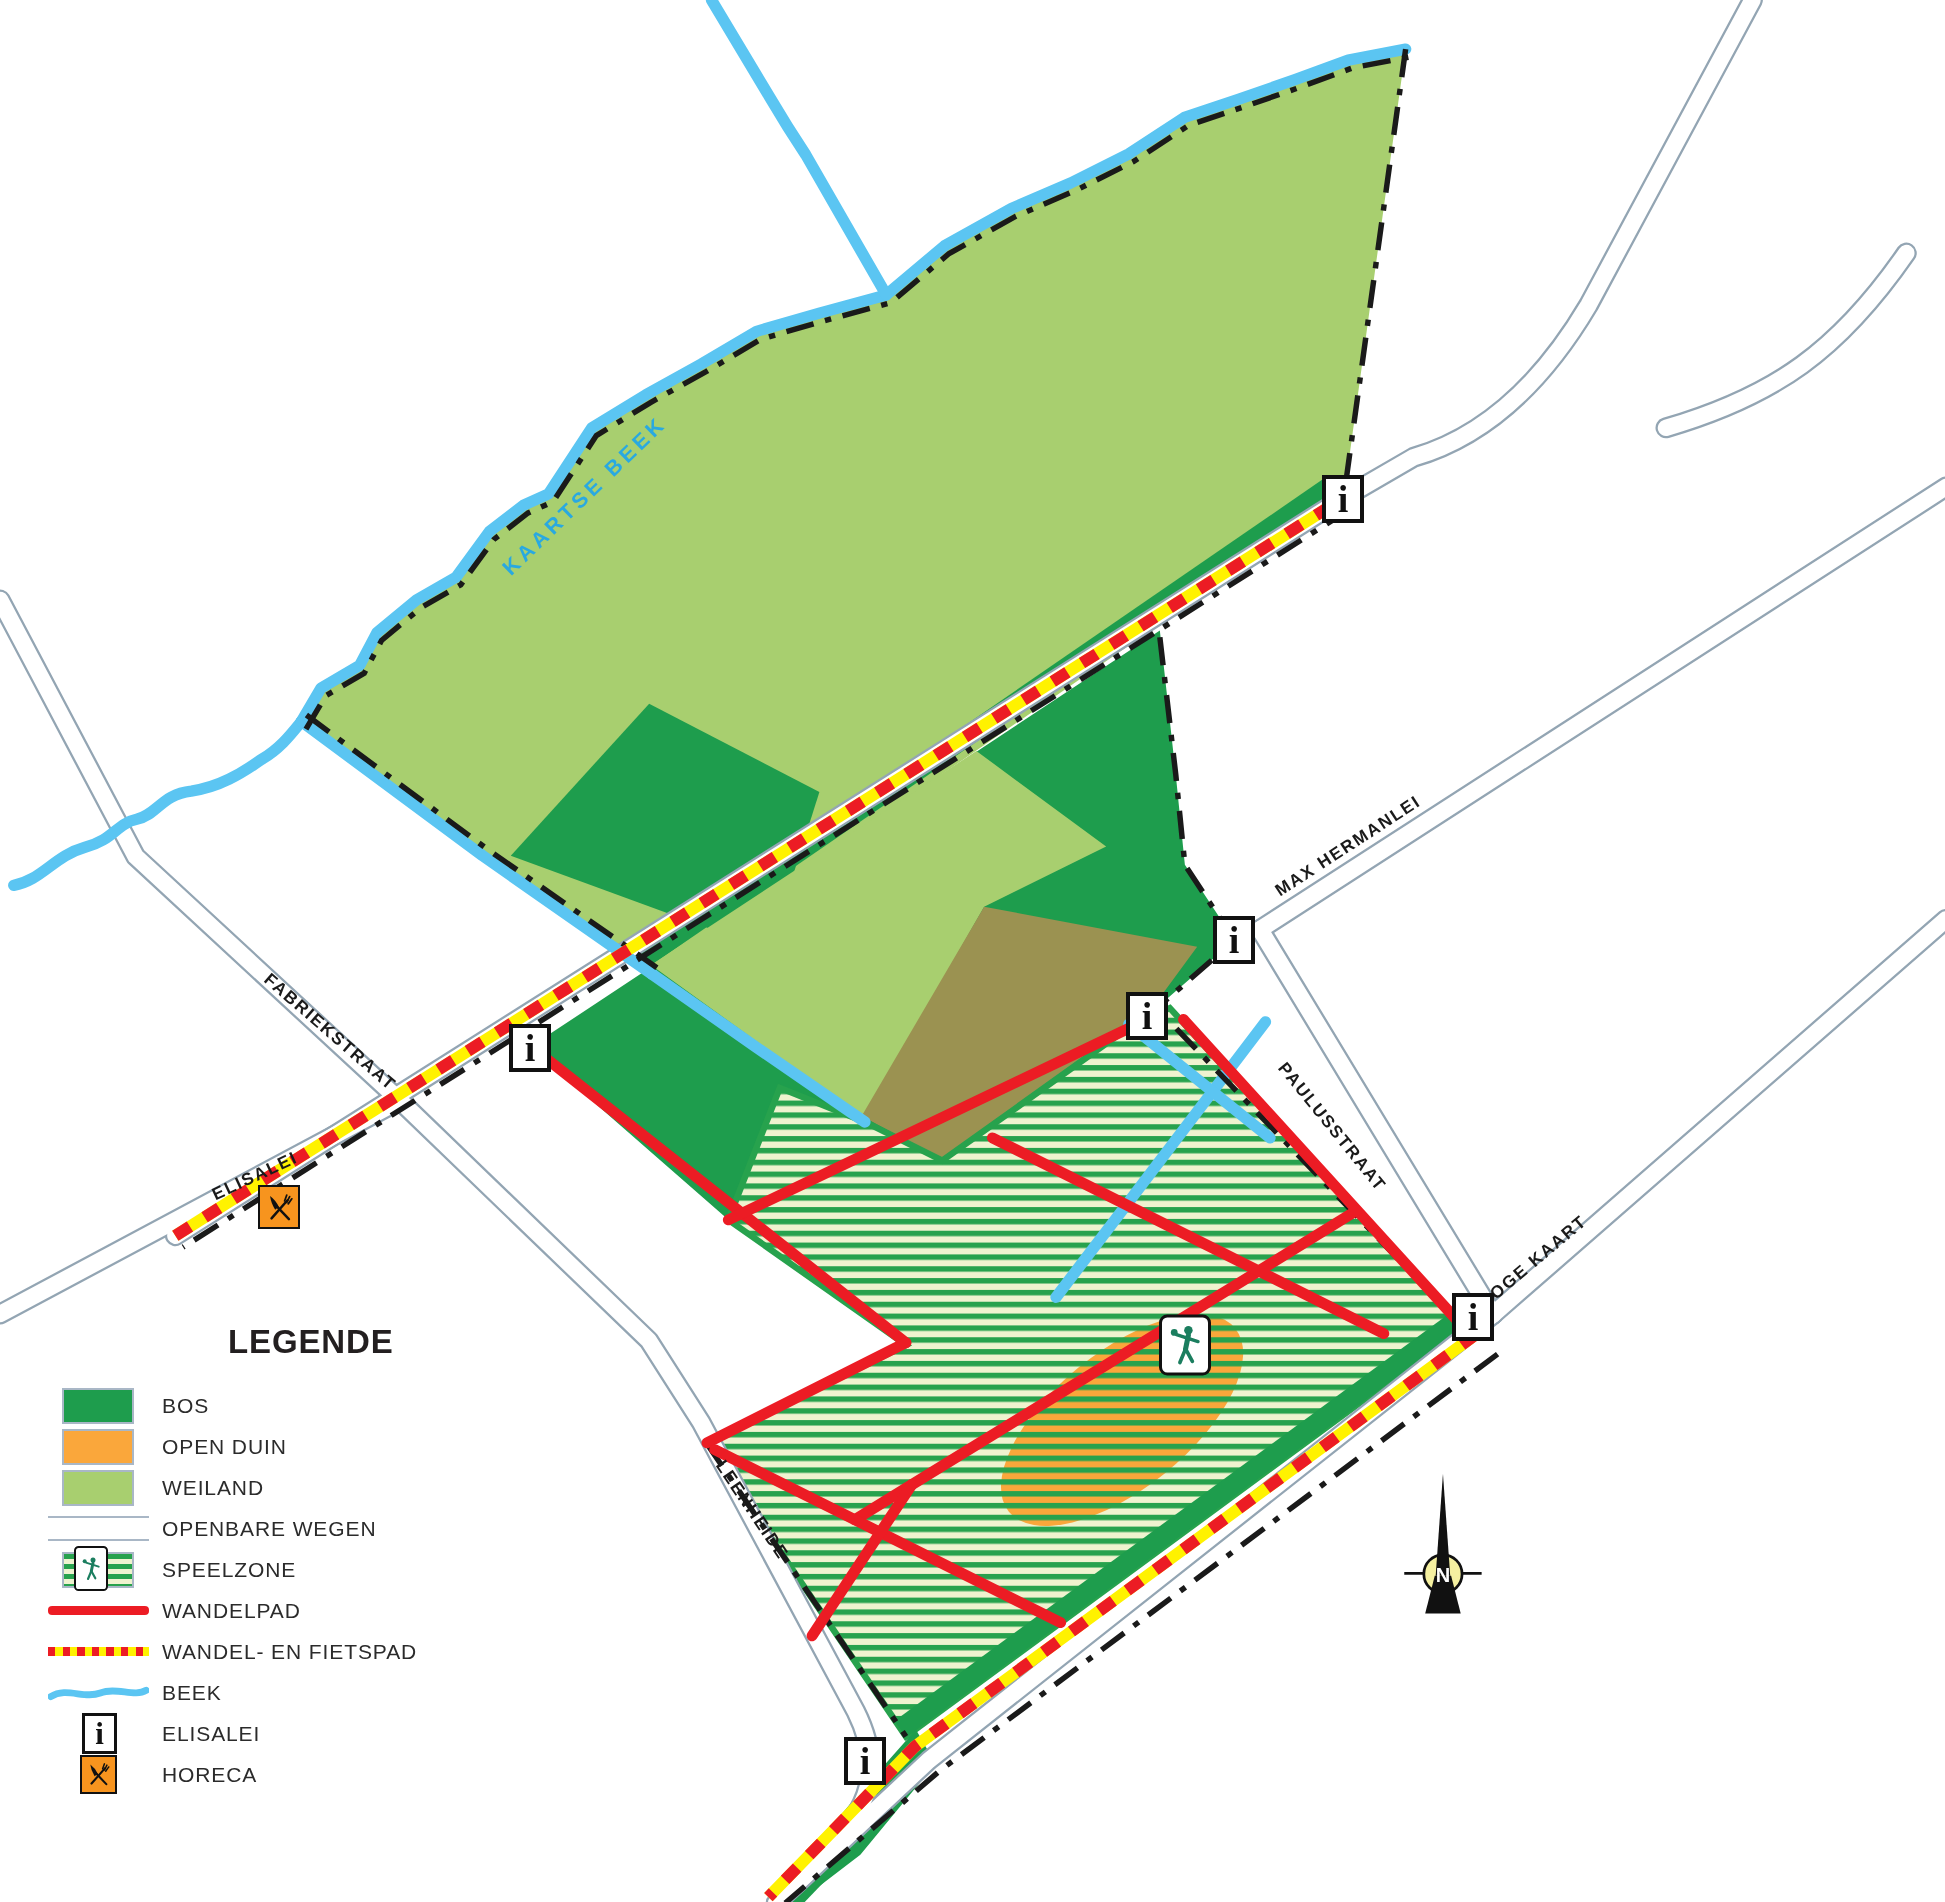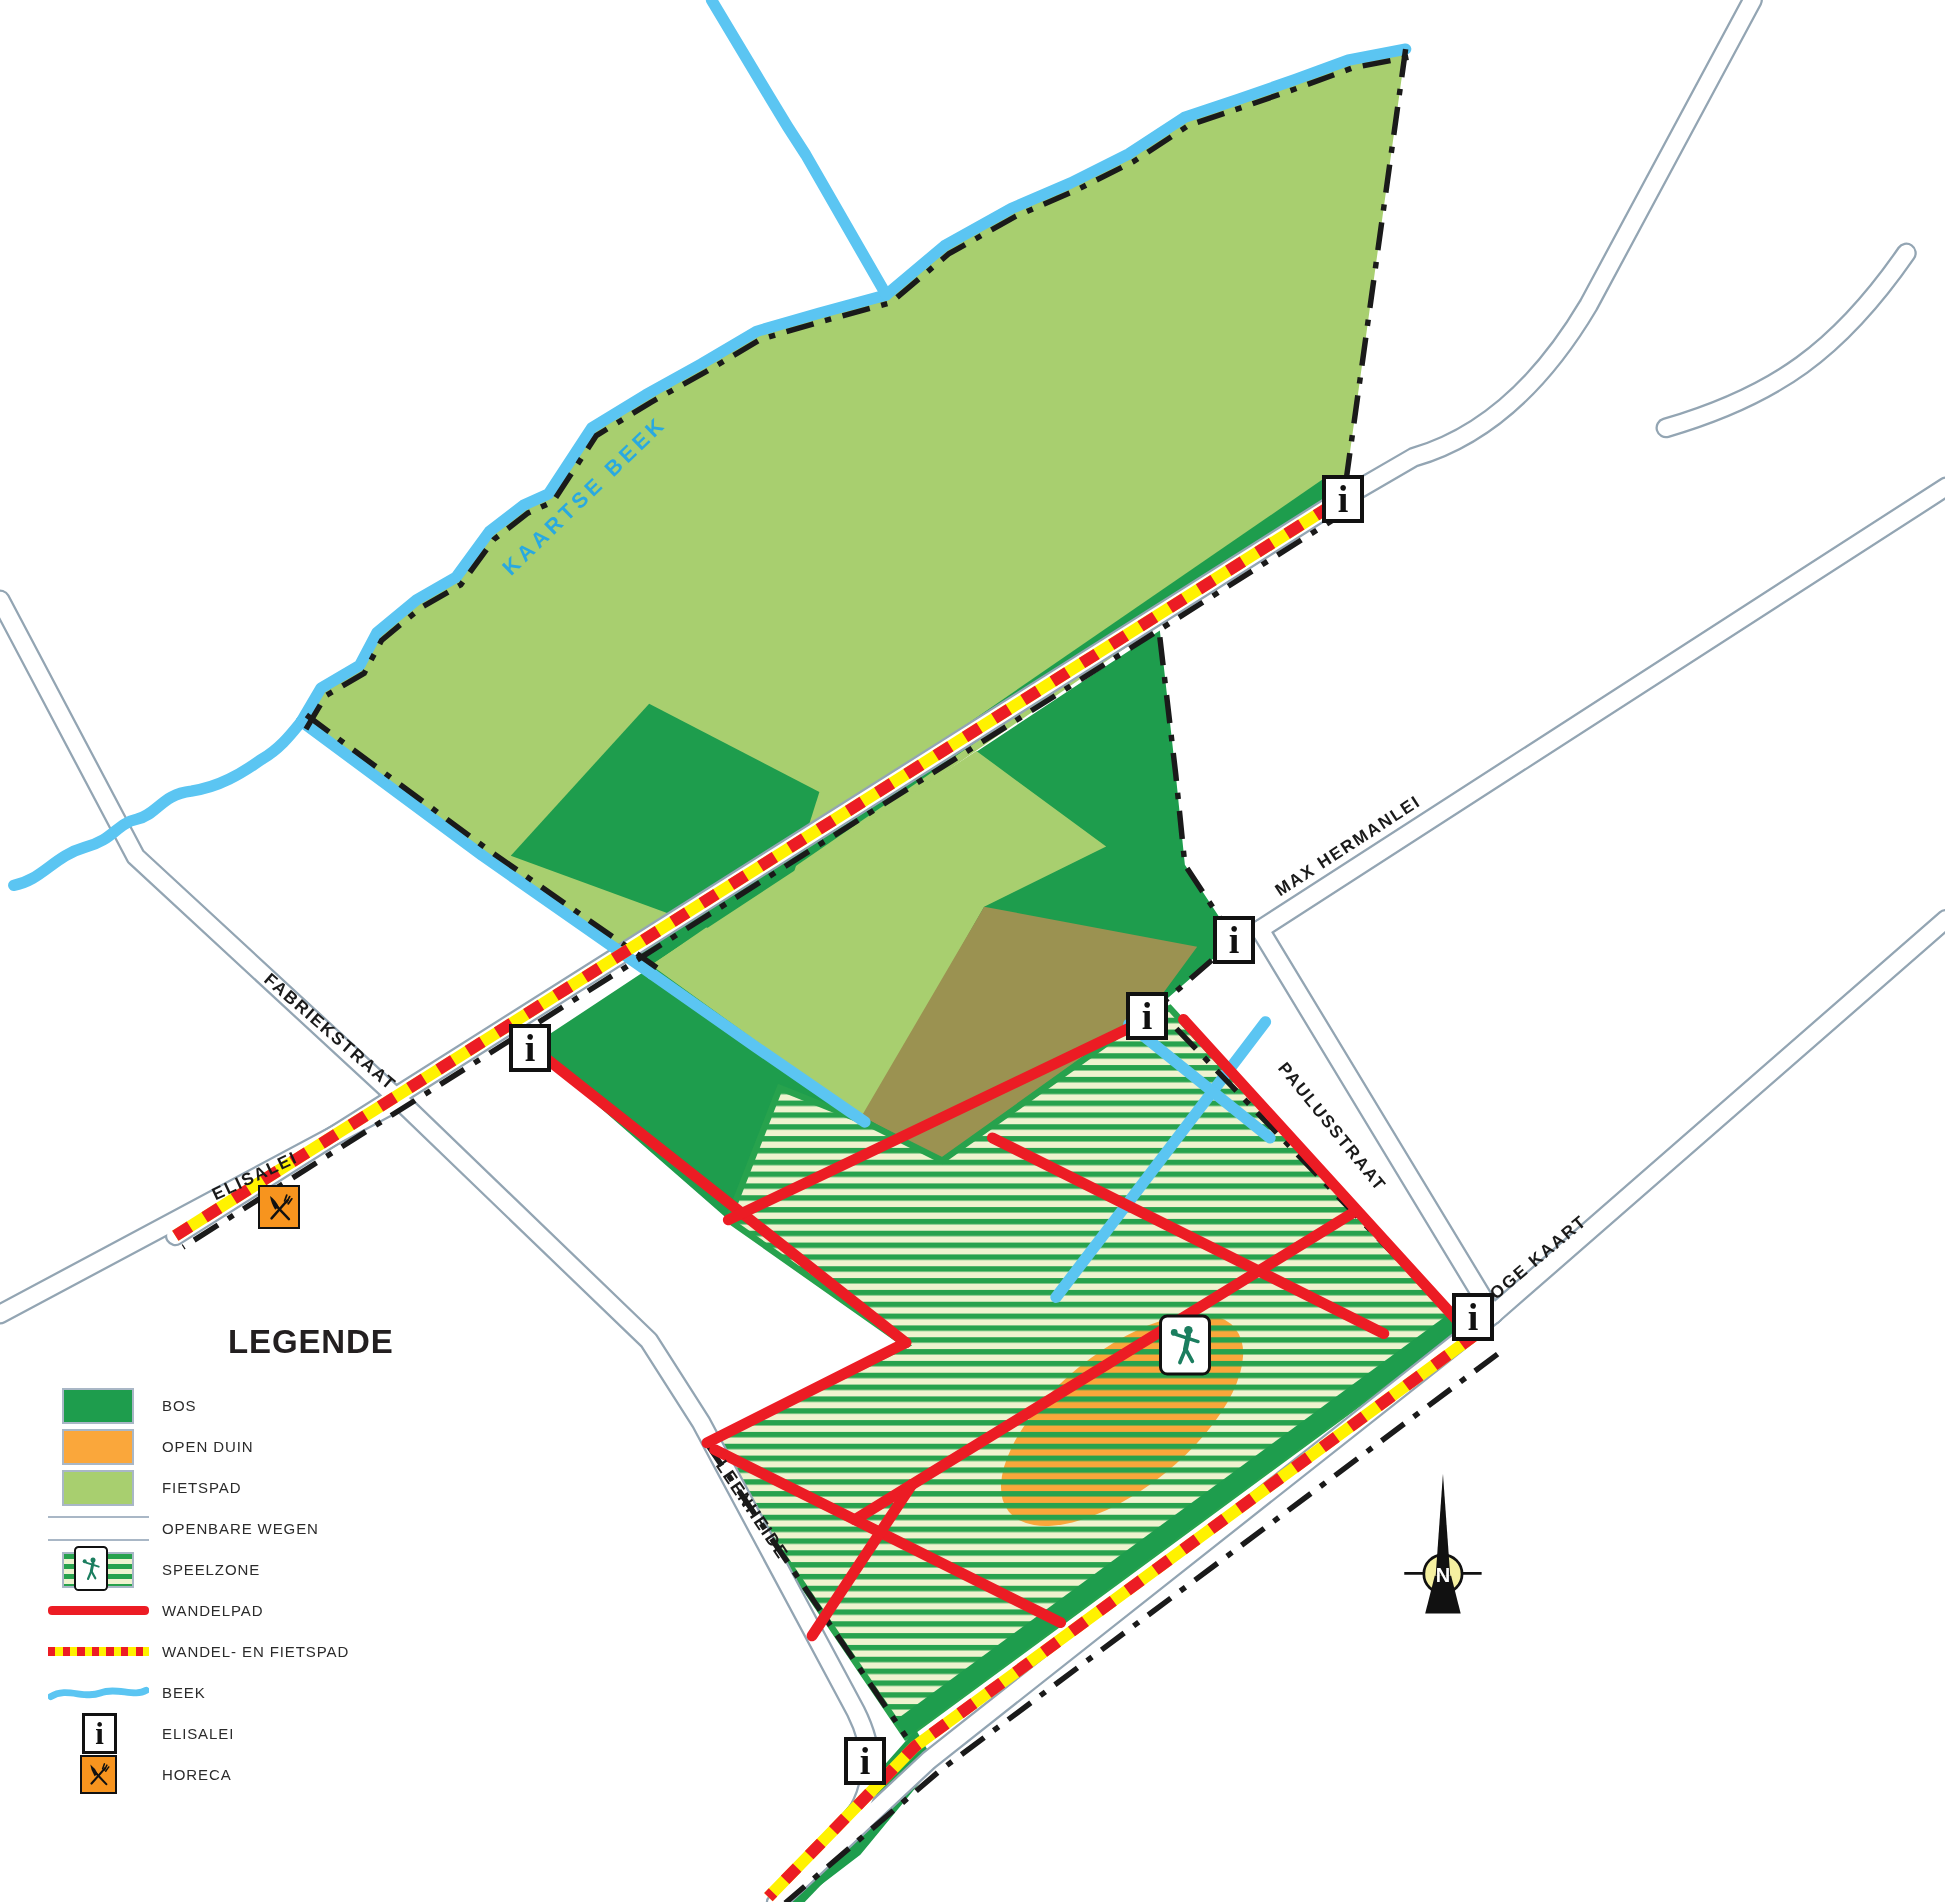--- a/index.html
+++ b/index.html
@@ -21,21 +21,21 @@
             display:flex;align-items:center;justify-content:center;transform:translate(-50%,-50%);}
   .play-box{position:absolute;width:46px;height:55px;background:#fff;border:3.6px solid #111;
             border-radius:8.2px;display:flex;align-items:center;justify-content:center;
             transform:translate(-50%,-50%);}
 
   
   .legend{position:absolute;left:48px;top:1323px;width:523px;color:#231f20;}
   .lg-title{font-size:33px;font-weight:700;letter-spacing:0.9px;color:#231f20;margin:0 0 24px 2.7px;text-align:center;}
   .lg-row{display:flex;align-items:center;height:41px;}
   .lg-sym{width:114px;display:flex;align-items:center;justify-content:flex-start;position:relative;}
-  .lg-label{font-size:15px;letter-spacing:0.9px;color:#2b2b2b;}
+  .lg-label{font-size:21px;letter-spacing:0.9px;color:#2b2b2b;}
   .sw{width:68px;height:32px;border:2.3px solid #a9b7c6;margin-left:13.7px;}
   .sw-bos{background:#1e9d4d}.sw-duin{background:#faa73b}.sw-weiland{background:#a8cf6f}
   .sw-brus{background:#9b9251}
   .sw-speel{background:repeating-linear-gradient(180deg,#27a24d 0 4.6px,#eff3cf 4.6px 10px);}
   .sw-road{width:101px;height:21px;background:#fff;border:0;margin-left:0;
            border-top:2.3px solid #a9b7c6;border-bottom:2.3px solid #a9b7c6;}
   .ln-red{width:101px;height:8.2px;background:#ec1c24;border-radius:4.1px;}
   .ln-rg{width:101px;height:8.2px;background:repeating-linear-gradient(90deg,#ec1c24 0 7.3px,#fff200 7.3px 14.6px);}
   .mini-info{width:29px;height:35px;background:#fff;border:3.2px solid #111;margin-left:34px;
              display:flex;align-items:center;justify-content:center;
@@ -226,21 +226,21 @@
   <div class="lg-row">
     <div class="lg-sym">
           <div class="sw sw-duin"></div>
         </div>
     <div class="lg-label">OPEN DUIN</div>
   </div>
   <div class="lg-row">
     <div class="lg-sym">
           <div class="sw sw-weiland"></div>
         </div>
-    <div class="lg-label">FIETSPAD</div>
+    <div class="lg-label">WEILAND</div>
   </div>
   <div class="lg-row">
     <div class="lg-sym">
           <div class="sw sw-road"></div>
         </div>
     <div class="lg-label">OPENBARE WEGEN</div>
   </div>
   <div class="lg-row">
     <div class="lg-sym">
       <div class="sw sw-speel"></div>

